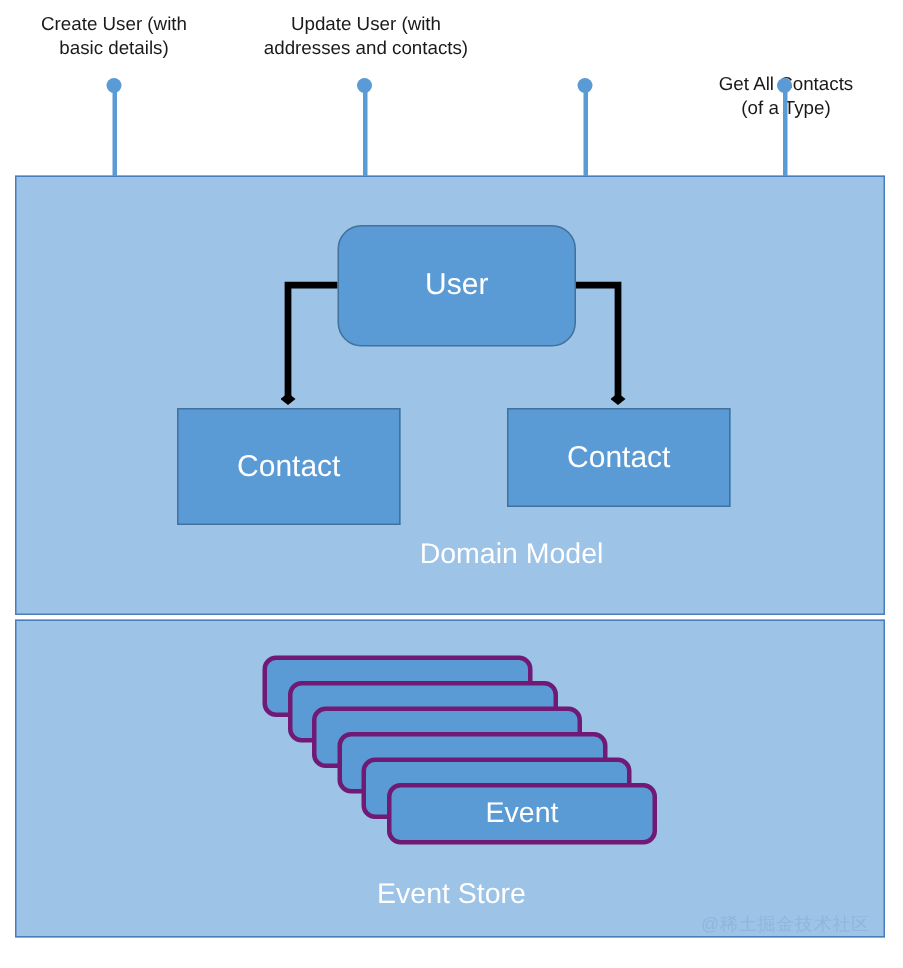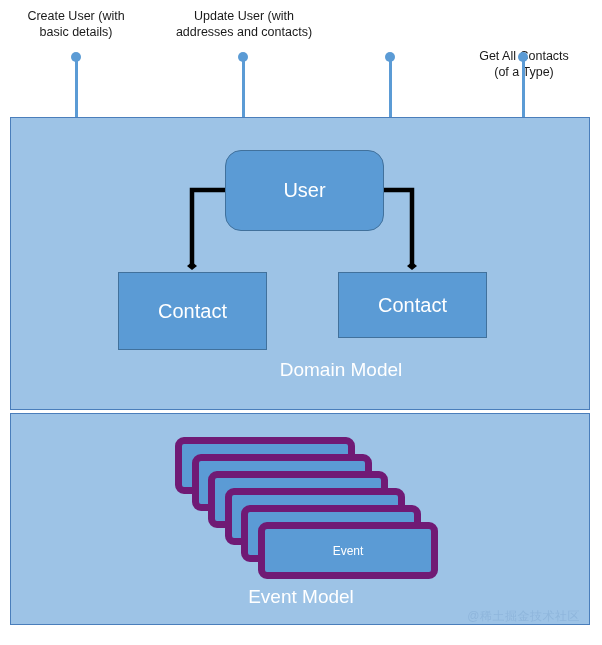--- a/index.html
+++ b/index.html
@@ -114,30 +114,30 @@
     left: 0; top: 0;
     width: 602px;
     height: 645px;
     pointer-events: none;
   }
 
   
   .event-card {
     position: absolute;
     width: 180px;
-    height: 57px;
+    height: 41px;
     border-radius: 9px;
     background: #5B9BD5;
-    border: 7px solid #701a75;
+    border: 3px solid #701a75;
     box-sizing: border-box;
     display: flex;
     align-items: center;
     justify-content: center;
     color: #ffffff;
-    font-size: 12px;
+    font-size: 19px;
     font-family: "Liberation Sans", sans-serif;
   }
 
   
   .watermark {
     position: absolute;
     right: 22px;
     top: 608px;
     color: #8FB6DC;
     font-size: 12px;
@@ -188,21 +188,21 @@
     <path d="M225,190 L192,190 L192,266" stroke="#000000" stroke-width="4.5" fill="none" marker-end="url(#diamondEnd)"></path>
 
     <path d="M376,190 L412,190 L412,266" stroke="#000000" stroke-width="4.5" fill="none" marker-end="url(#diamondEnd)"></path>
   </svg>
 
   <div class="entity-box box-user">User</div>
   <div class="entity-box box-address">Contact</div>
   <div class="entity-box box-contact">Contact</div>
 
   <div class="section-caption caption-domain">Domain Model</div>
-  <div class="section-caption caption-eventstore">Event Model</div>
+  <div class="section-caption caption-eventstore">Event Store</div>
 
   <div id="event-stack">
       <div class="event-card" style="left: 175px; top: 437px; z-index: 1;"></div>
       <div class="event-card" style="left: 191.6px; top: 454px; z-index: 2;"></div>
       <div class="event-card" style="left: 208.2px; top: 471px; z-index: 3;"></div>
       <div class="event-card" style="left: 224.8px; top: 488px; z-index: 4;"></div>
       <div class="event-card" style="left: 241.4px; top: 505px; z-index: 5;"></div>
       <div class="event-card" style="left: 258px; top: 522px; z-index: 6;">Event</div>
     </div>
 

